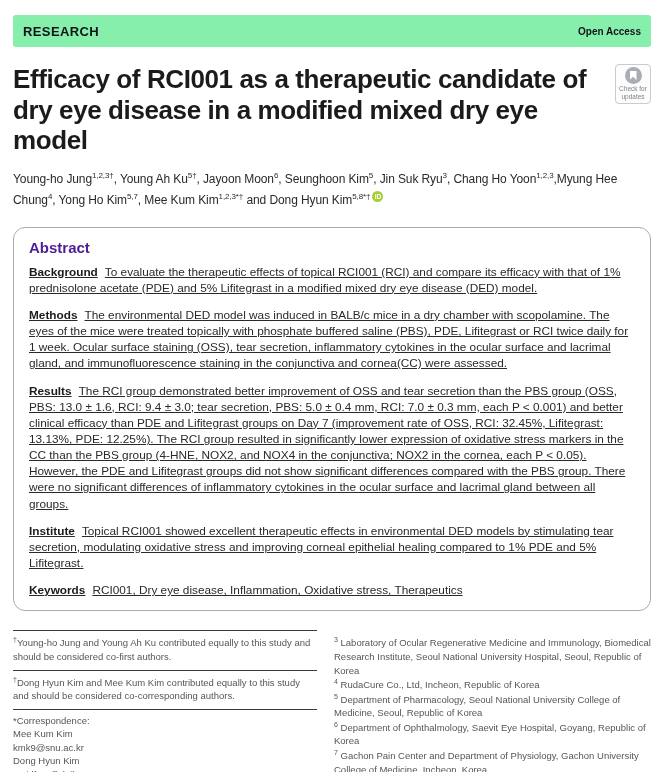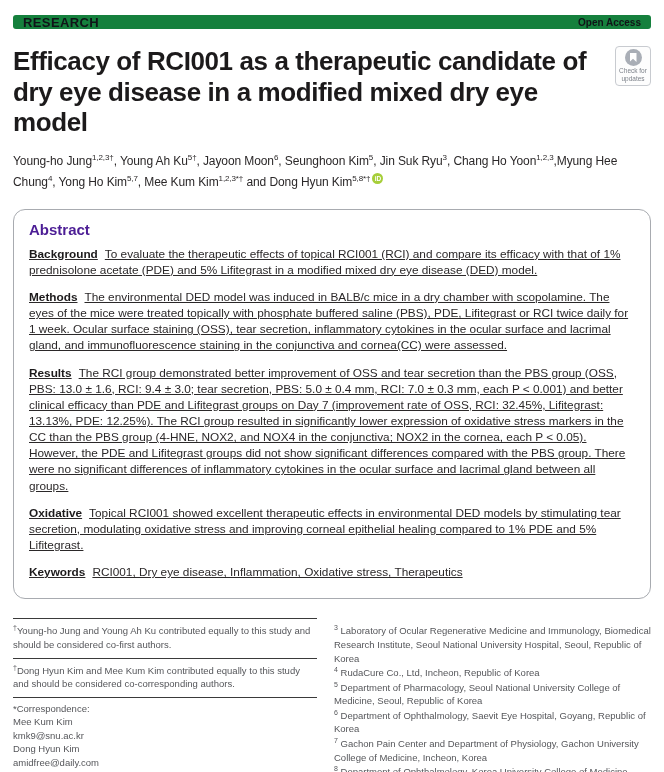--- a/index.html
+++ b/index.html
@@ -2,21 +2,21 @@
 <html><head>
 <meta charset="utf-8">
 <style>
   * { box-sizing: border-box; margin: 0; padding: 0; }
   html, body { width: 664px; height: 772px; background: #ffffff; overflow: hidden; }
   body { font-family: "Liberation Sans", sans-serif; color: #231f20; position: relative; }
   .page { position: relative; width: 664px; height: 772px; padding: 15px 13px 0 13px; }
 
   
   .topbar {
-    height: 14px; background: #15803d; border-radius: 3px;
+    height: 32px; background: #86efac; border-radius: 3px;
     display: flex; align-items: center; justify-content: space-between;
     padding: 0 10px;
   }
   .topbar .research { font-size: 13px; font-weight: bold; letter-spacing: 0.4px; color: #101418; }
   .topbar .openaccess { font-size: 10px; font-weight: bold; color: #101418; }
 
   
   .title-row { position: relative; margin-top: 17px; }
   h1.title {
     font-size: 26px; line-height: 1.18; font-weight: 700; letter-spacing: -0.4px;
@@ -47,21 +47,21 @@
     text-align: center; line-height: 11px; vertical-align: super; margin-left: 2px; cursor: pointer;
   }
 
   
   .abstract-box {
     margin-top: 16px; border: 1.5px solid #a8abb0; border-radius: 12px;
     padding: 11px 15px 12px 15px;
   }
   .abstract-box h2 { font-size: 15px; font-weight: bold; color: #4c1d95; margin-bottom: 8px; }
   .abs-sec { font-size: 11.8px; line-height: 1.37; color: #2b2829; margin-bottom: 11px; text-decoration: underline; }
-  .abs-sec:last-child { margin-bottom: 6px; }
+  .abs-sec:last-child { margin-bottom: 0; }
   .abs-label { font-weight: bold; margin-right: 7px; color: #1c1a1b; }
 
   
   .footnotes { display: flex; margin-top: 19px; gap: 17px; font-size: 9.5px; line-height: 1.42; color: #55565a; }
   .fn-left { width: 304px; flex: none; }
   .fn-right { flex: 1; padding-top: 5px; }
   .fn-block { border-top: 1px solid #3a3a3a; padding-top: 4px; margin-bottom: 6px; }
   .fn-block:last-child { margin-bottom: 0; }
   .fn-line { display: block; }
   .fn sup, .footnotes sup { font-size: 7px; }
@@ -91,21 +91,21 @@
   </div>
 
   <p class="authors" id="author-list"><span>Young-ho Jung<sup>1,2,3†</sup></span>, <span>Young Ah Ku<sup>5†</sup></span>, <span>Jayoon Moon<sup>6</sup></span>, <span>Seunghoon Kim<sup>5</sup></span>, <span>Jin Suk Ryu<sup>3</sup></span>, <span>Chang Ho Yoon<sup>1,2,3</sup></span>,<span>Myung Hee Chung<sup>4</sup></span>, <span>Yong Ho Kim<sup>5,7</sup></span>, <span>Mee Kum Kim<sup>1,2,3*†</sup></span> and <span>Dong Hyun Kim<sup>5,8*†</sup></span><span class="orcid">iD</span></p>
 
   <div class="abstract-box">
     <h2>Abstract</h2>
     <div id="abstract-sections">
         <p class="abs-sec"><b class="abs-label">Background</b>To evaluate the therapeutic effects of topical RCI001 (RCI) and compare its efficacy with that of 1% prednisolone acetate (PDE) and 5% Lifitegrast in a modified mixed dry eye disease (DED) model.</p>
         <p class="abs-sec"><b class="abs-label">Methods</b>The environmental DED model was induced in BALB/c mice in a dry chamber with scopolamine. The eyes of the mice were treated topically with phosphate buffered saline (PBS), PDE, Lifitegrast or RCI twice daily for 1 week. Ocular surface staining (OSS), tear secretion, inflammatory cytokines in the ocular surface and lacrimal gland, and immunofluorescence staining in the conjunctiva and cornea(CC) were assessed.</p>
         <p class="abs-sec"><b class="abs-label">Results</b>The RCI group demonstrated better improvement of OSS and tear secretion than the PBS group (OSS, PBS: 13.0 ± 1.6, RCI: 9.4 ± 3.0; tear secretion, PBS: 5.0 ± 0.4 mm, RCI: 7.0 ± 0.3 mm, each P &lt; 0.001) and better clinical efficacy than PDE and Lifitegrast groups on Day 7 (improvement rate of OSS, RCI: 32.45%, Lifitegrast: 13.13%, PDE: 12.25%). The RCI group resulted in significantly lower expression of oxidative stress markers in the CC than the PBS group (4-HNE, NOX2, and NOX4 in the conjunctiva; NOX2 in the cornea, each P &lt; 0.05). However, the PDE and Lifitegrast groups did not show significant differences compared with the PBS group. There were no significant differences of inflammatory cytokines in the ocular surface and lacrimal gland between all groups.</p>
-        <p class="abs-sec"><b class="abs-label">Oxidative</b>Topical RCI001 showed excellent therapeutic effects in environmental DED models by stimulating tear secretion, modulating oxidative stress and improving corneal epithelial healing compared to 1% PDE and 5% Lifitegrast.</p>
+        <p class="abs-sec"><b class="abs-label">Institute</b>Topical RCI001 showed excellent therapeutic effects in environmental DED models by stimulating tear secretion, modulating oxidative stress and improving corneal epithelial healing compared to 1% PDE and 5% Lifitegrast.</p>
         <p class="abs-sec"><b class="abs-label">Keywords</b>RCI001, Dry eye disease, Inflammation, Oxidative stress, Therapeutics</p>
       </div>
   </div>
 
   <div class="footnotes">
     <div class="fn-left" id="fn-left">
         <div class="fn-block"><sup>†</sup>Young-ho Jung and Young Ah Ku contributed equally to this study and should be considered co-first authors.</div>
         <div class="fn-block"><sup>†</sup>Dong Hyun Kim and Mee Kum Kim contributed equally to this study and should be considered co-corresponding authors.</div>
         <div class="fn-block">
           <span class="fn-line">*Correspondence:</span>

